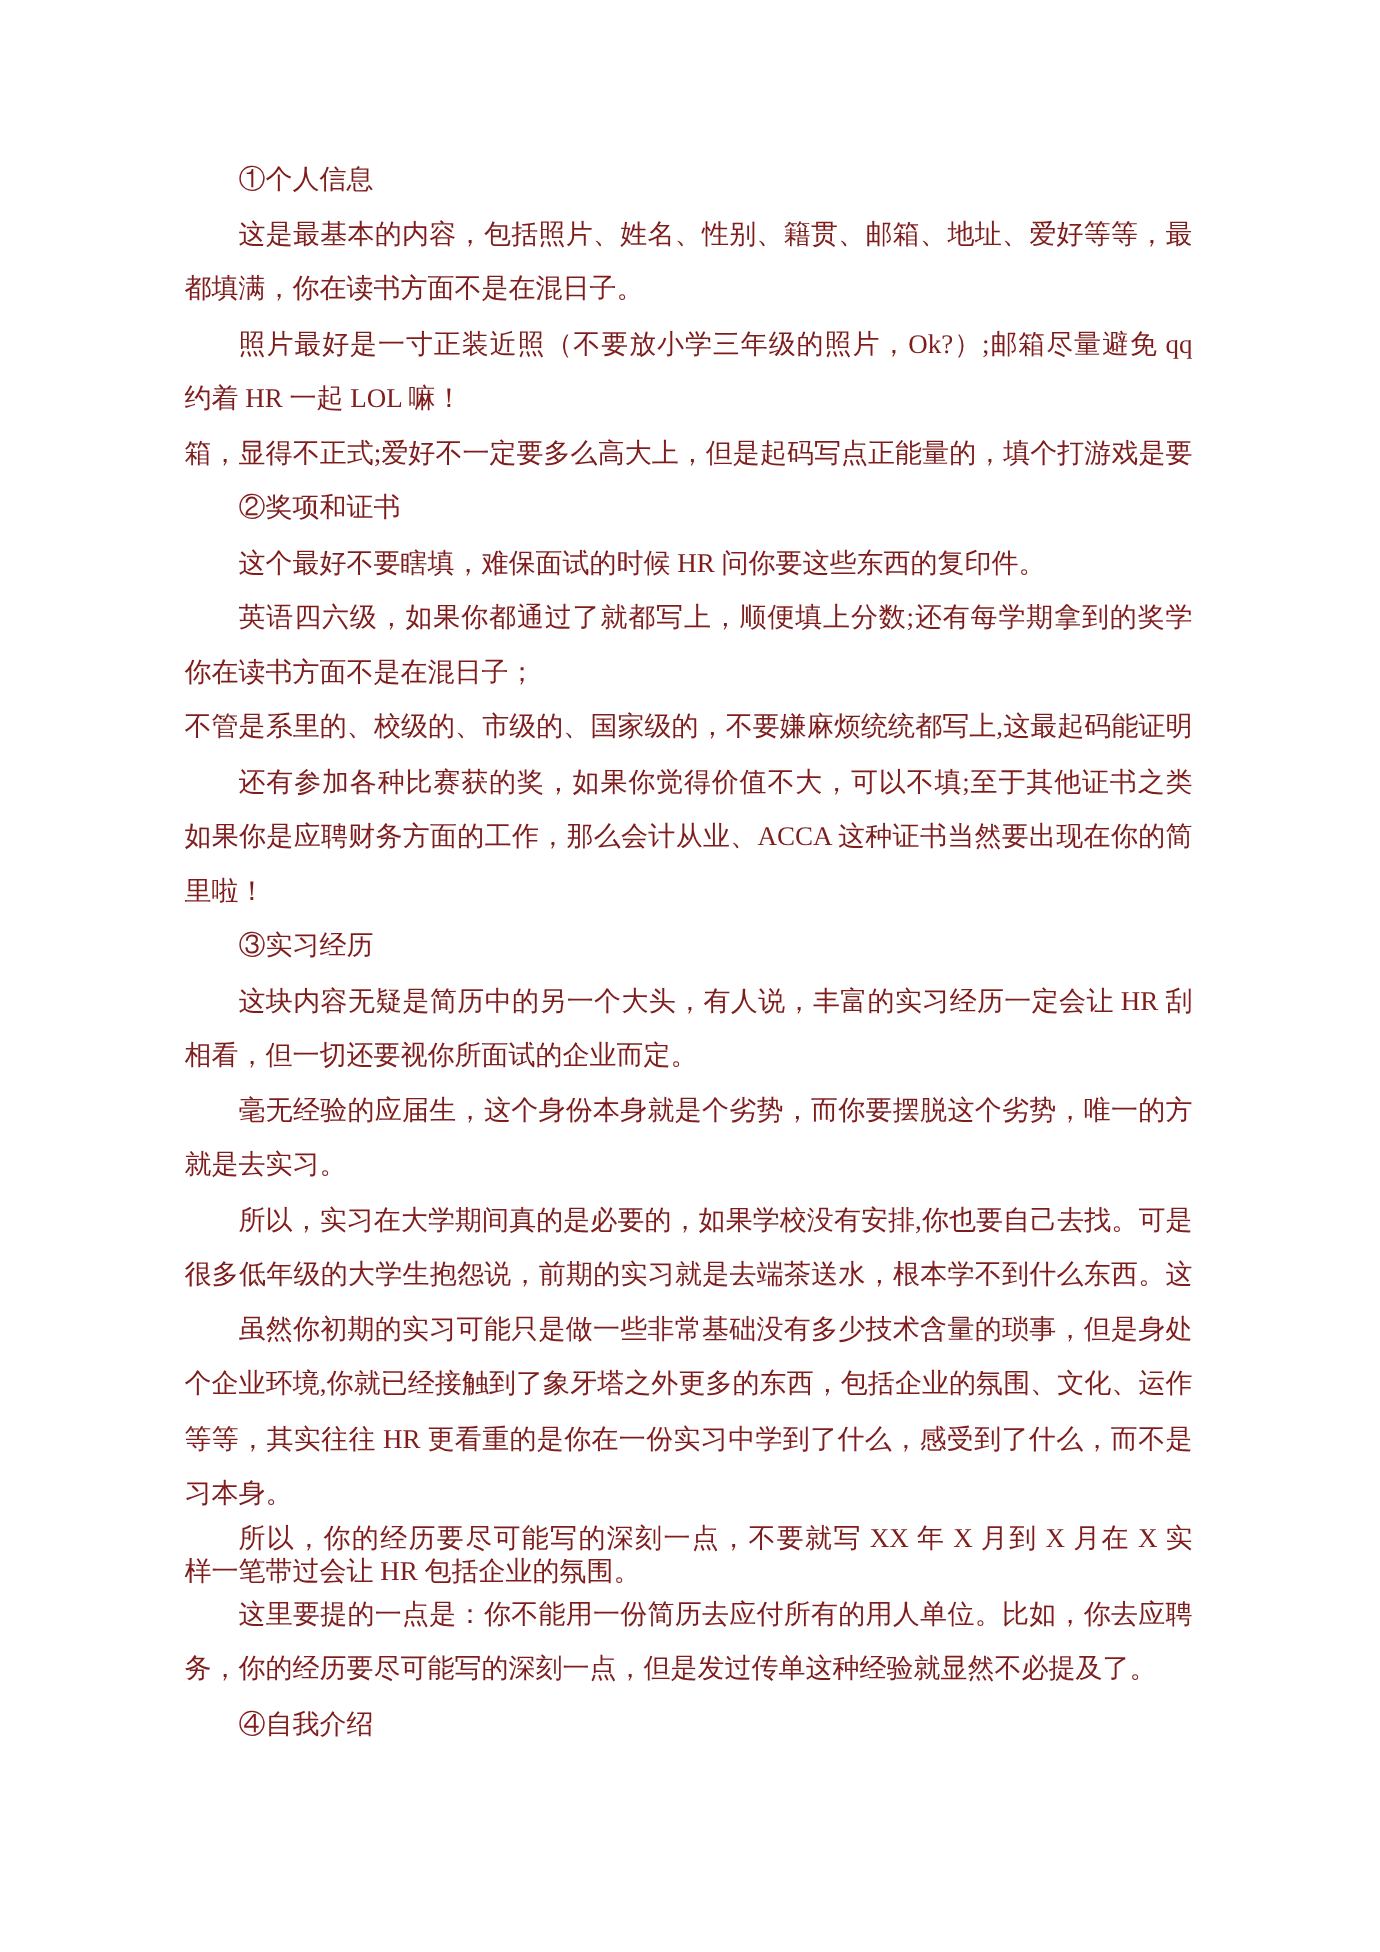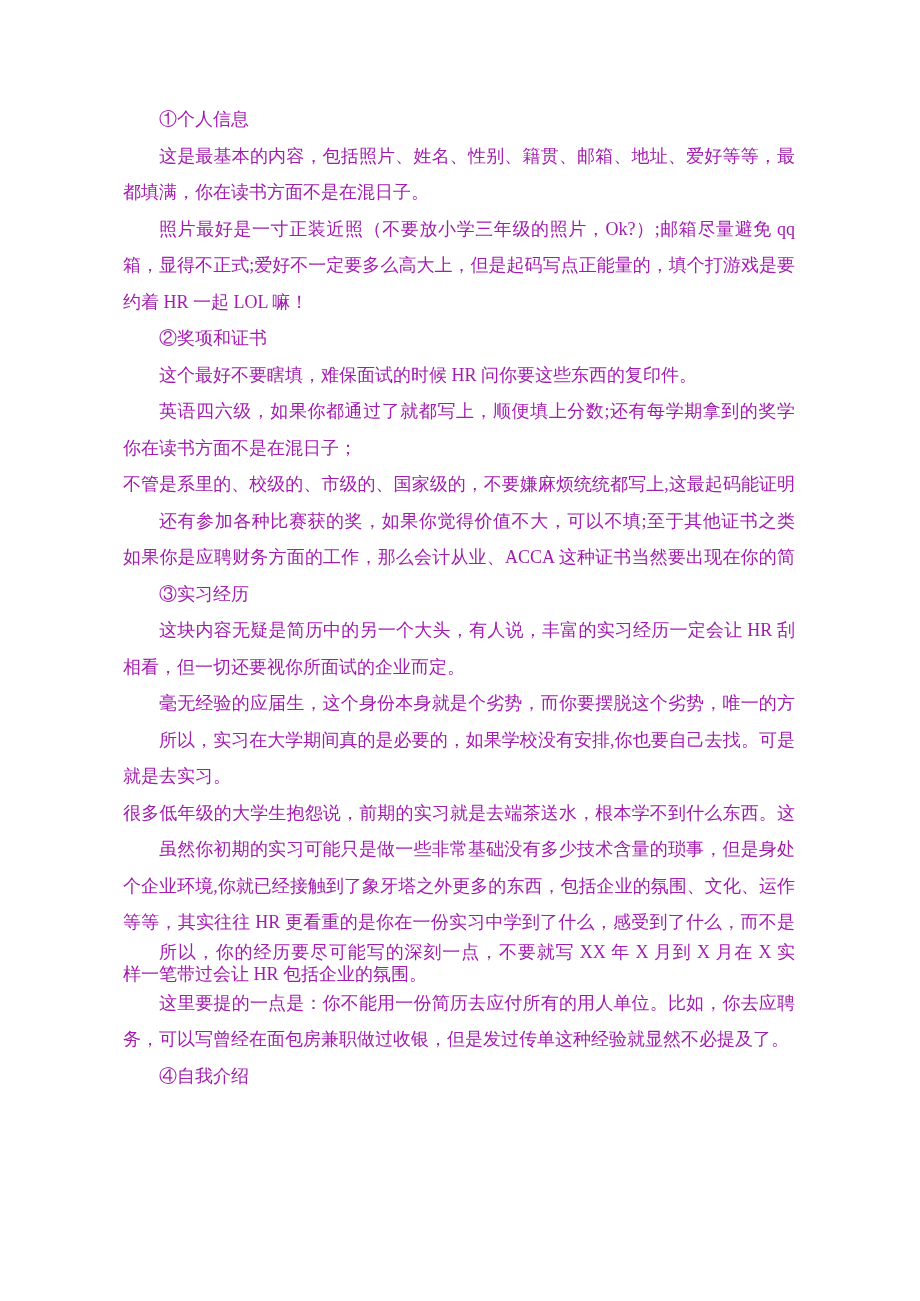--- a/index.html
+++ b/index.html
@@ -15,21 +15,21 @@
   }
   .page {
     box-sizing: border-box;
     width: 920px;
     height: 1301px;
     background: #ffffff;
     padding: 101px 125px 0 123px;
   }
   .doc-body { width: 672px; }
   .line {
-    color: #a21caf;
+    color: #7f1d1d;
     font-size: 18px;
     line-height: 36.5px;
     height: 36.5px;
     overflow: hidden;
     text-align: left;
     white-space: nowrap;
   }
   .line.fill {
     white-space: normal;
     text-align: justify;
@@ -43,38 +43,40 @@
 </style>
 </head>
 <body>
 
 <div class="page">
   <div class="doc-body">
       <div class="line indent">①个人信息</div>
       <div class="line indent fill">这是最基本的内容，包括照片、姓名、性别、籍贯、邮箱、地址、爱好等等，最好</div>
       <div class="line">都填满，你在读书方面不是在混日子。</div>
       <div class="line indent fill">照片最好是一寸正装近照（不要放小学三年级的照片，Ok?）;邮箱尽量避免 qq 邮</div>
+      <div class="line">约着 HR 一起 LOL 嘛！</div>
       <div class="line fill">箱，显得不正式;爱好不一定要多么高大上，但是起码写点正能量的，填个打游戏是要</div>
-      <div class="line">约着 HR 一起 LOL 嘛！</div>
       <div class="line indent">②奖项和证书</div>
       <div class="line indent">这个最好不要瞎填，难保面试的时候 HR 问你要这些东西的复印件。</div>
       <div class="line indent fill">英语四六级，如果你都通过了就都写上，顺便填上分数;还有每学期拿到的奖学金，</div>
       <div class="line">你在读书方面不是在混日子；</div>
       <div class="line fill">不管是系里的、校级的、市级的、国家级的，不要嫌麻烦统统都写上,这最起码能证明</div>
       <div class="line indent fill">还有参加各种比赛获的奖，如果你觉得价值不大，可以不填;至于其他证书之类的，</div>
       <div class="line fill">如果你是应聘财务方面的工作，那么会计从业、ACCA 这种证书当然要出现在你的简历</div>
+      <div class="line">里啦！</div>
       <div class="line indent">③实习经历</div>
       <div class="line indent fill">这块内容无疑是简历中的另一个大头，有人说，丰富的实习经历一定会让 HR 刮目</div>
       <div class="line">相看，但一切还要视你所面试的企业而定。</div>
       <div class="line indent fill">毫无经验的应届生，这个身份本身就是个劣势，而你要摆脱这个劣势，唯一的方法</div>
+      <div class="line">就是去实习。</div>
       <div class="line indent fill">所以，实习在大学期间真的是必要的，如果学校没有安排,你也要自己去找。可是</div>
-      <div class="line">就是去实习。</div>
       <div class="line fill">很多低年级的大学生抱怨说，前期的实习就是去端茶送水，根本学不到什么东西。这显</div>
       <div class="line indent fill">虽然你初期的实习可能只是做一些非常基础没有多少技术含量的琐事，但是身处某</div>
       <div class="line fill">个企业环境,你就已经接触到了象牙塔之外更多的东西，包括企业的氛围、文化、运作</div>
       <div class="line fill">等等，其实往往 HR 更看重的是你在一份实习中学到了什么，感受到了什么，而不是实</div>
+      <div class="line">习本身。</div>
       <div class="line indent fill tight">所以，你的经历要尽可能写的深刻一点，不要就写 XX 年 X 月到 X 月在 X 实习，这</div>
       <div class="line tight">样一笔带过会让 HR 包括企业的氛围。</div>
       <div class="line indent fill">这里要提的一点是：你不能用一份简历去应付所有的用人单位。比如，你去应聘财</div>
-      <div class="line">务，可以写曾经在面包房兼职做过收银，但是发过传单这种经验就显然不必提及了。</div>
+      <div class="line">务，你的经历要尽可能写的深刻一点，但是发过传单这种经验就显然不必提及了。</div>
       <div class="line indent">④自我介绍</div>
     </div>
 </div>
 
 </body></html>

